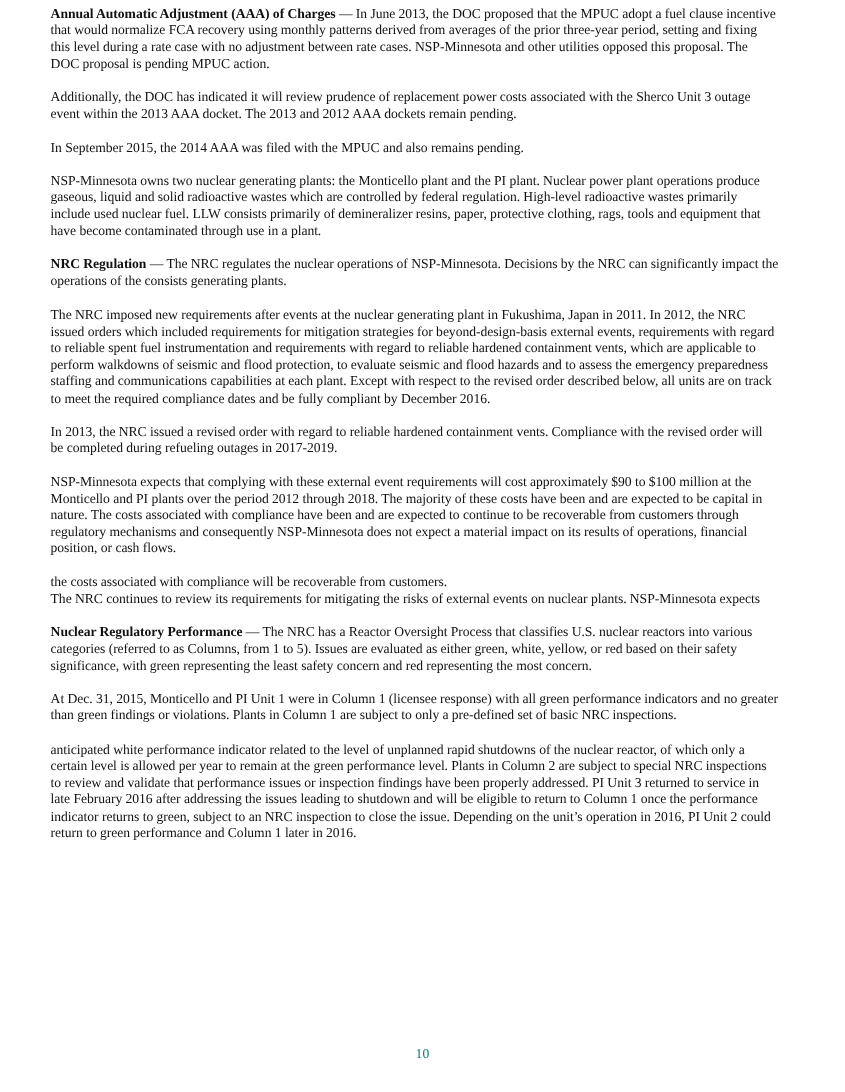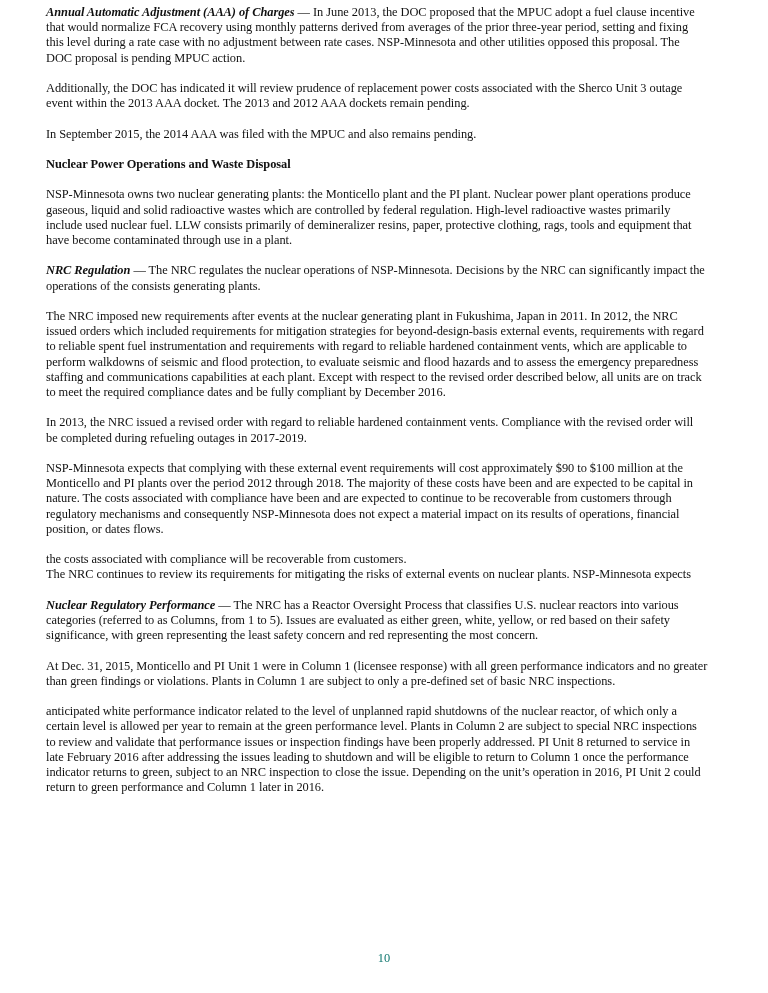--- a/index.html
+++ b/index.html
@@ -4,21 +4,21 @@
 <style>
   html, body { margin: 0; padding: 0; background: #ffffff; }
   body { width: 768px; height: 993px; position: relative; overflow: hidden; }
   .page {
     position: absolute; left: 46px; top: 5px; width: 690px;
     font-family: "Liberation Serif", serif;
     font-size: 12.4px; line-height: 15.2px; color: #111111;
   }
   .para { margin: 0 0 15.2px 0; }
   .line { display: block; white-space: nowrap; letter-spacing: -0.05px; }
-  .lead { font-weight: bold; font-style: italic; }
+  .lead { font-weight: bold; }
   .heading { font-weight: bold; margin: 0 0 15.2px 0; }
   .page-number {
     position: absolute; top: 951px; left: 0; width: 768px; text-align: center;
     font-family: "Liberation Serif", serif; font-size: 12.4px; color: #0f766e;
   }
 </style>
 </head>
 <body>
 
 <div class="page">
@@ -32,23 +32,20 @@
 
   <p class="para">
     <span class="line">Additionally, the DOC has indicated it will review prudence of replacement power costs associated with the Sherco Unit 3 outage</span>
     <span class="line">event within the 2013 AAA docket.  The 2013 and 2012 AAA dockets remain pending.</span>
   </p>
 
   <p class="para">
     <span class="line">In September 2015, the 2014 AAA was filed with the MPUC and also remains pending.</span>
   </p>
 
-  <p class="heading">
-    <span class="line">Nuclear Power Operations and Waste Disposal</span>
-  </p>
 
   <p class="para">
     <span class="line">NSP-Minnesota owns two nuclear generating plants: the Monticello plant and the PI plant.  Nuclear power plant operations produce</span>
     <span class="line">gaseous, liquid and solid radioactive wastes which are controlled by federal regulation.  High-level radioactive wastes primarily</span>
     <span class="line">include used nuclear fuel.  LLW consists primarily of demineralizer resins, paper, protective clothing, rags, tools and equipment that</span>
     <span class="line">have become contaminated through use in a plant.</span>
   </p>
 
   <p class="para">
     <span class="line"><span class="lead">NRC Regulation</span><span> — The NRC regulates the nuclear operations of NSP-Minnesota.  Decisions by the NRC can significantly impact the</span></span>
@@ -67,21 +64,21 @@
   <p class="para">
     <span class="line">In 2013, the NRC issued a revised order with regard to reliable hardened containment vents.  Compliance with the revised order will</span>
     <span class="line">be completed during refueling outages in 2017-2019.</span>
   </p>
 
   <p class="para">
     <span class="line">NSP-Minnesota expects that complying with these external event requirements will cost approximately $90 to $100 million at the</span>
     <span class="line">Monticello and PI plants over the period 2012 through 2018.  The majority of these costs have been and are expected to be capital in</span>
     <span class="line">nature.  The costs associated with compliance have been and are expected to continue to be recoverable from customers through</span>
     <span class="line">regulatory mechanisms and consequently NSP-Minnesota does not expect a material impact on its results of operations, financial</span>
-    <span class="line">position, or dates flows.</span>
+    <span class="line">position, or cash flows.</span>
   </p>
 
   <p class="para">
     <span class="line">the costs associated with compliance will be recoverable from customers.</span>
     <span class="line">The NRC continues to review its requirements for mitigating the risks of external events on nuclear plants.  NSP-Minnesota expects</span>
   </p>
 
   <p class="para">
     <span class="line"><span class="lead">Nuclear Regulatory Performance</span><span> — The NRC has a Reactor Oversight Process that classifies U.S. nuclear reactors into various</span></span>
     <span class="line">categories (referred to as Columns, from 1 to 5).  Issues are evaluated as either green, white, yellow, or red based on their safety</span>
@@ -89,20 +86,20 @@
   </p>
 
   <p class="para">
     <span class="line">At Dec. 31, 2015, Monticello and PI Unit 1 were in Column 1 (licensee response) with all green performance indicators and no greater</span>
     <span class="line">than green findings or violations.  Plants in Column 1 are subject to only a pre-defined set of basic NRC inspections.</span>
   </p>
 
   <p class="para">
     <span class="line">anticipated white performance indicator related to the level of unplanned rapid shutdowns of the nuclear reactor, of which only a</span>
     <span class="line">certain level is allowed per year to remain at the green performance level.  Plants in Column 2 are subject to special NRC inspections</span>
-    <span class="line">to review and validate that performance issues or inspection findings have been properly addressed.  PI Unit 8 returned to service in</span>
+    <span class="line">to review and validate that performance issues or inspection findings have been properly addressed.  PI Unit 3 returned to service in</span>
     <span class="line">late February 2016 after addressing the issues leading to shutdown and will be eligible to return to Column 1 once the performance</span>
     <span class="line">indicator returns to green, subject to an NRC inspection to close the issue.  Depending on the unit’s operation in 2016, PI Unit 2 could</span>
     <span class="line">return to green performance and Column 1 later in 2016.</span>
   </p>
 </div>
 
 <div class="page-number">10</div>
 
 </body></html>

